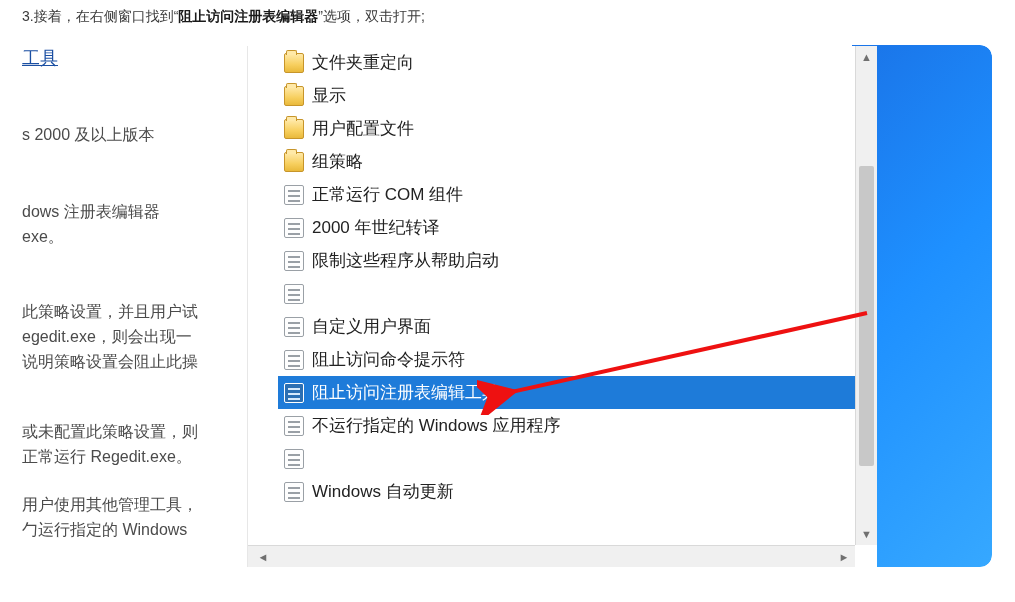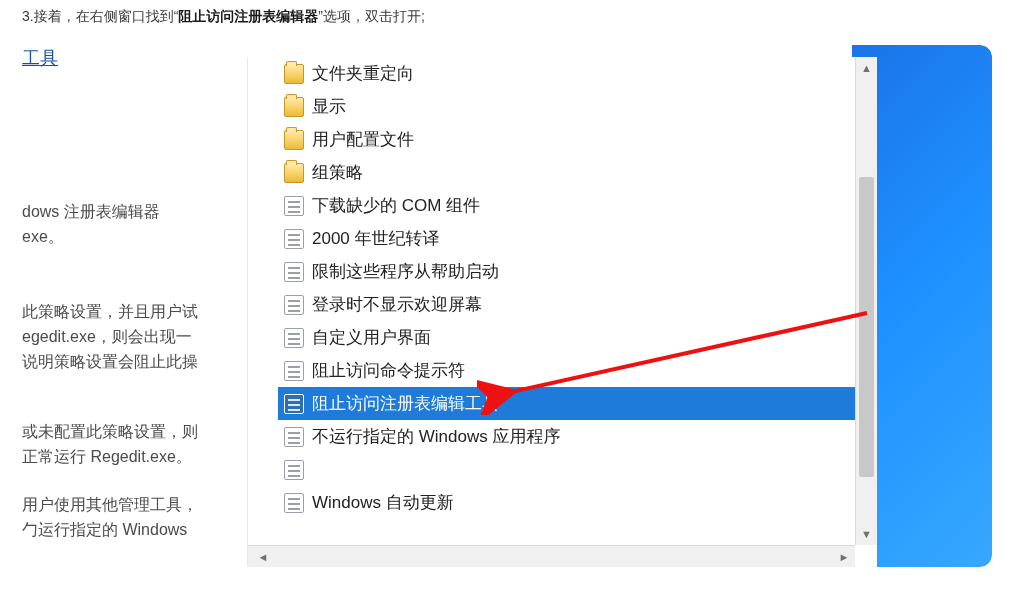--- a/index.html
+++ b/index.html
@@ -55,21 +55,21 @@
   .left-panel .blk { position: absolute; left: 0; }
   .blk1 { top: 78px; }
   .blk2 { top: 155px; }
   .blk3 { top: 255px; }
   .blk4 { top: 375px; }
   .blk5 { top: 448px; }
 
   
   .gp-pane {
     position: absolute;
-    top: 12px;
+    top: 1px;
     left: 225px;
     width: 630px;
     bottom: 0;
     background: #ffffff;
     border-left: 1px solid #e7e7e7;
   }
   .gp-list {
     position: absolute;
     top: 0; left: 30px; right: 0; bottom: 22px;
     overflow: hidden;
@@ -180,20 +180,23 @@
   <span>3.接着，在右侧窗口找到“</span><span class="bold">阻止访问注册表编辑器</span><span>”选项，双击打开;</span>
 </div>
 
 <div class="figure-wrap">
 
   <div class="desktop-stripe"></div>
 
   <div class="left-panel">
     <span class="link">工具</span>
 
+    <div class="blk blk1">
+      <div>s 2000 及以上版本</div>
+    </div>
     <div class="blk blk2">
       <div>dows 注册表编辑器</div>
       <div>exe。</div>
     </div>
     <div class="blk blk3">
       <div>此策略设置，并且用户试</div>
       <div>egedit.exe，则会出现一</div>
       <div>说明策略设置会阻止此操</div>
     </div>
     <div class="blk blk4">
@@ -219,33 +222,32 @@
         <div class="gp-row">
           <span class="icon folder-icon"></span>
           <span>用户配置文件</span>
         </div>
         <div class="gp-row">
           <span class="icon folder-icon"></span>
           <span>组策略</span>
         </div>
         <div class="gp-row">
           <span class="icon setting-icon"></span>
-          <span>下载缺少的 COM 组件</span>
+          <span>正常运行 COM 组件</span>
         </div>
         <div class="gp-row">
           <span class="icon setting-icon"></span>
           <span>2000 年世纪转译</span>
         </div>
         <div class="gp-row">
           <span class="icon setting-icon"></span>
           <span>限制这些程序从帮助启动</span>
         </div>
         <div class="gp-row">
           <span class="icon setting-icon"></span>
-          <span>登录时不显示欢迎屏幕</span>
         </div>
         <div class="gp-row">
           <span class="icon setting-icon"></span>
           <span>自定义用户界面</span>
         </div>
         <div class="gp-row">
           <span class="icon setting-icon"></span>
           <span>阻止访问命令提示符</span>
         </div>
         <div class="gp-row selected">

